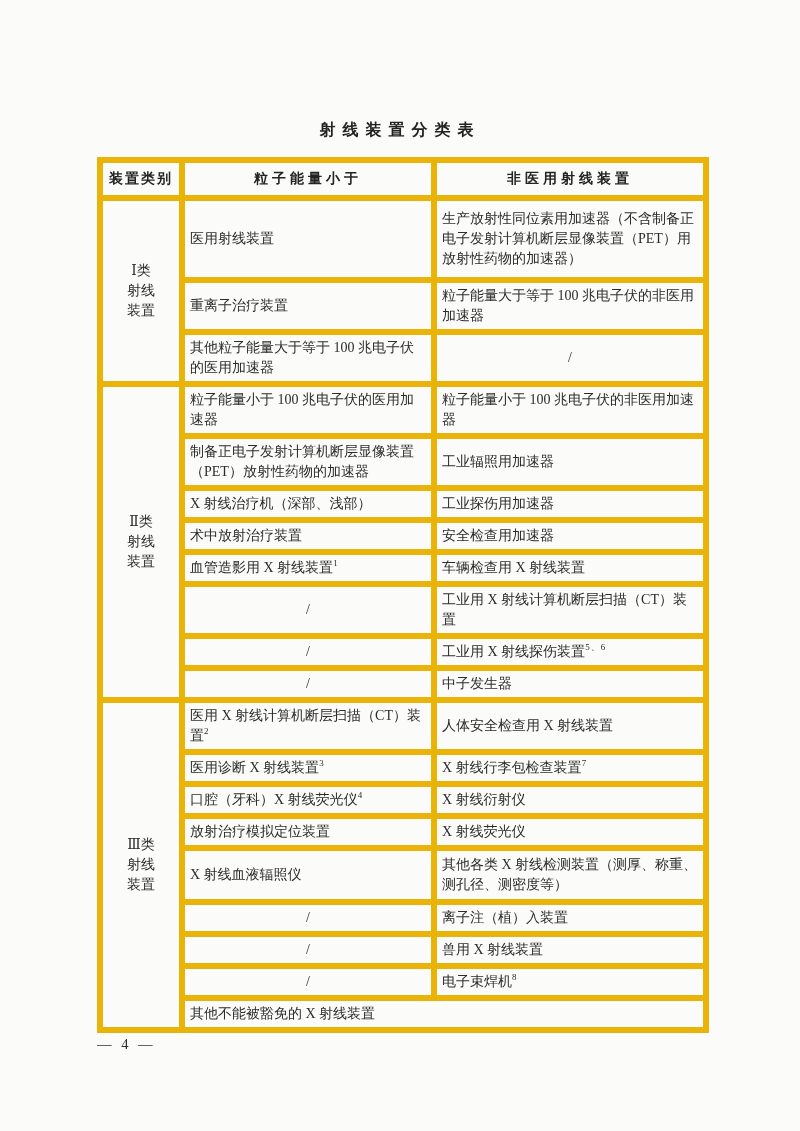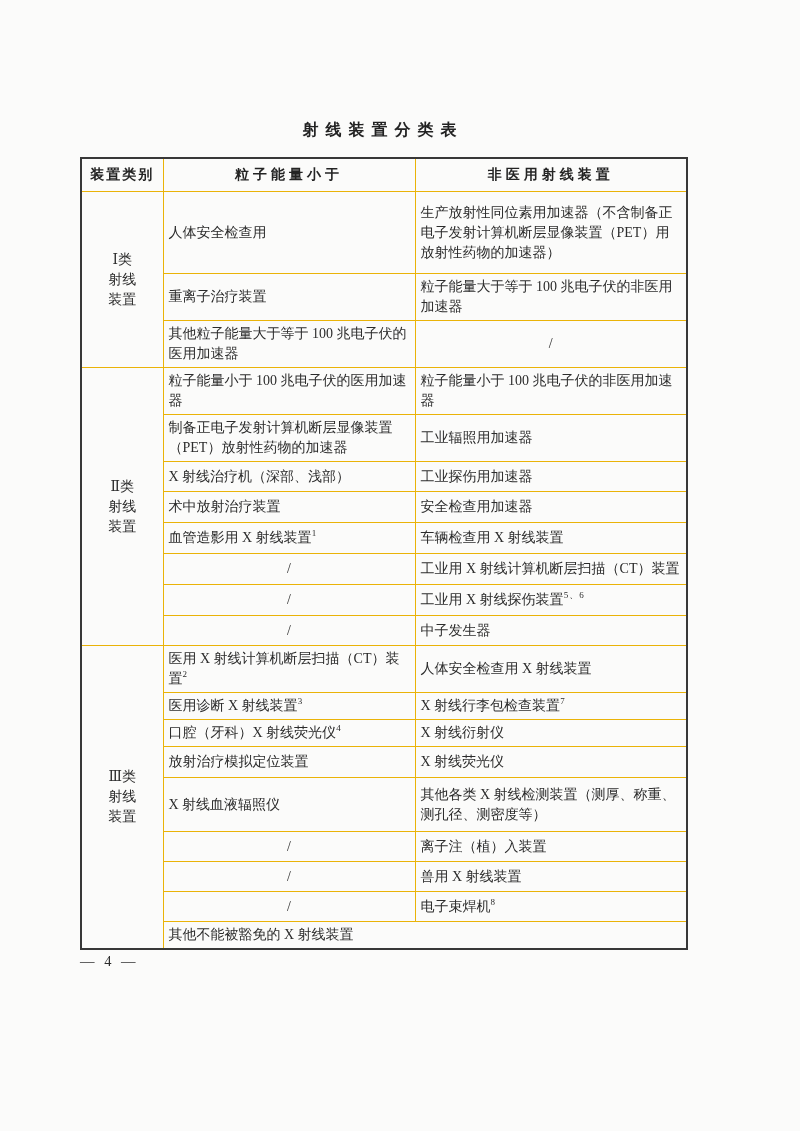--- a/index.html
+++ b/index.html
@@ -11,41 +11,41 @@
     height: 1131px;
     background: #fbfbfa;
     color: #2c2c2c;
     font-family: "Liberation Serif", "DejaVu Serif", serif;
     font-size: 14px;
     position: relative;
     overflow: hidden;
   }
   .content {
     position: absolute;
-    left: 80px;
+    left: 97px;
     top: 120px;
     width: 606px;
   }
   .doc-title {
     text-align: center;
     font-weight: bold;
     font-size: 16px;
     letter-spacing: 7px;
     color: #222;
     margin: 0 0 16px 0;
   }
   table.cls {
     width: 606px;
     border-collapse: collapse;
     table-layout: fixed;
     border: 2px solid #383838;
   }
   table.cls th,
   table.cls td {
-    border: 1px solid #eab308;
+    border: 6px solid #eab308;
     padding: 3px 5px;
     line-height: 20px;
     vertical-align: middle;
     font-size: 14px;
     color: #2c2c2c;
     word-break: break-all;
   }
   col.c1 { width: 82px; }
   col.c2 { width: 252px; }
   col.c3 { width: 272px; }
@@ -117,21 +117,21 @@
         <th>粒子能量小于</th>
         <th>非医用射线装置</th>
       </tr>
     </thead>
     <tbody>
 
       <tr class="h82">
         <td class="cat" rowspan="3">Ⅰ类
 射线
 装置</td>
-        <td><span>人体安全检查用</span></td>
+        <td><span>医用射线装置</span></td>
         <td><span>生产放射性同位素用加速器（不含制备正电子发射计算机断层显像装置（PET）用放射性药物的加速器）</span></td>
       </tr>
       <tr class="h44">
         <td><span>重离子治疗装置</span></td>
         <td><span>粒子能量大于等于 100 兆电子伏的非医用加速器</span></td>
       </tr>
       <tr class="h44">
         <td><span>其他粒子能量大于等于 100 兆电子伏的医用加速器</span></td>
         <td class="slash"><span>/</span></td>
       </tr>

